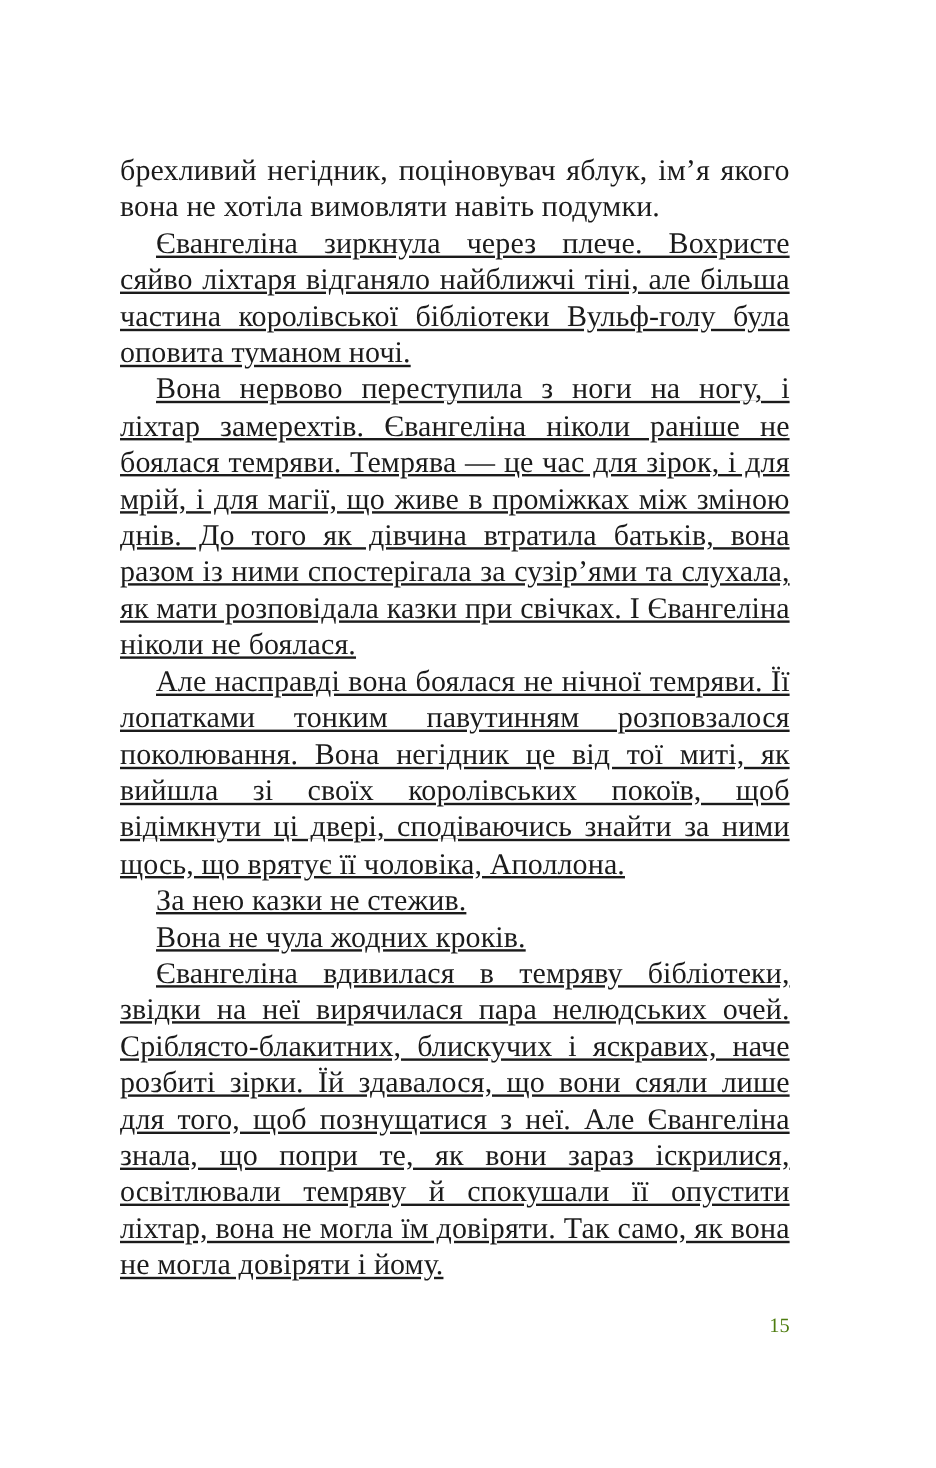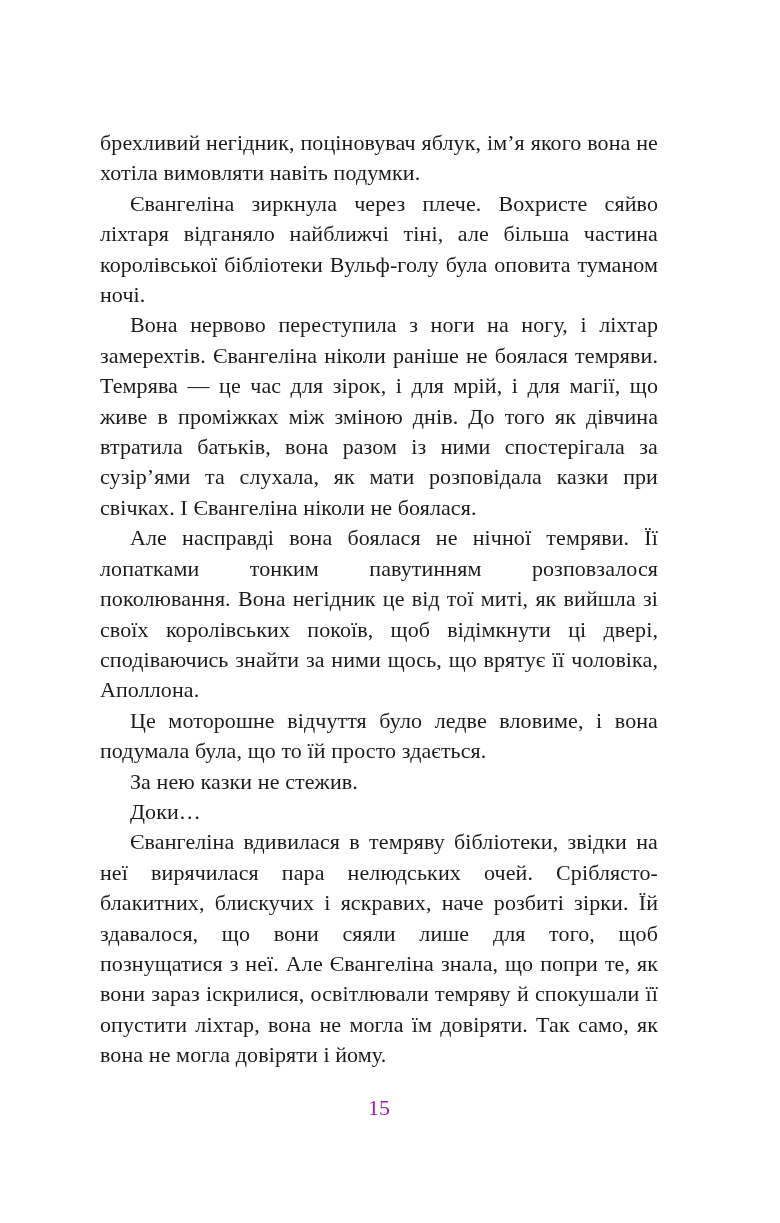--- a/index.html
+++ b/index.html
@@ -18,44 +18,44 @@
   .text-block {
     position: absolute;
     left: 100px;
     top: 128px;
     width: 558px;
   }
   .text-block p {
     margin: 0;
     padding: 0;
     text-align: justify;
-    font-size: 22px;
+    font-size: 25px;
     line-height: 30.4px;
     letter-spacing: 0.1px;
   }
   .text-block p.indent {
     text-indent: 30px;
+    text-decoration: underline;
   }
   .page-number {
     position: absolute;
     left: 100px;
     top: 1095px;
     width: 558px;
-    text-align: center;
-    font-size: 22px;
-    color: #a21caf;
+    text-align: right;
+    font-size: 17px;
+    color: #4d7c0f;
   }
 </style>
 </head>
 <body>
 
 <div class="text-block">
   <p>брехливий негідник, поціновувач яблук, ім’я якого вона не хотіла вимовляти навіть подумки.</p>
   <p class="indent">Євангеліна зиркнула через плече. Вохристе сяйво ліхтаря відганяло найближчі тіні, але більша частина королівської бібліотеки Вульф-голу була оповита туманом ночі.</p>
   <p class="indent">Вона нервово переступила з ноги на ногу, і ліхтар замерехтів. Євангеліна ніколи раніше не боялася темряви. Темрява — це час для зірок, і для мрій, і для магії, що живе в проміжках між зміною днів. До того як дівчина втратила батьків, вона разом із ними спостерігала за сузір’ями та слухала, як мати розповідала казки при свічках. І Євангеліна ніколи не боялася.</p>
   <p class="indent">Але насправді вона боялася не нічної темряви. Її лопатками тонким павутинням розповзалося поколювання. Вона негідник це від тої миті, як вийшла зі своїх королівських покоїв, щоб відімкнути ці двері, сподіваючись знайти за ними щось, що врятує її чоловіка, Аполлона.</p>
-  <p class="indent">Це моторошне відчуття було ледве вловиме, і вона подумала була, що то їй просто здається.</p>
   <p class="indent">За нею казки не стежив.</p>
-  <p class="indent">Доки…</p>
+  <p class="indent">Вона не чула жодних кроків.</p>
   <p class="indent">Євангеліна вдивилася в темряву бібліотеки, звідки на неї вирячилася пара нелюдських очей. Сріблясто-блакитних, блискучих і яскравих, наче розбиті зірки. Їй здавалося, що вони сяяли лише для того, щоб познущатися з неї. Але Євангеліна знала, що попри те, як вони зараз іскрилися, освітлювали темряву й спокушали її опустити ліхтар, вона не могла їм довіряти. Так само, як вона не могла довіряти і йому.</p>
 </div>
 
 <div class="page-number">15</div>
 
 </body></html>

